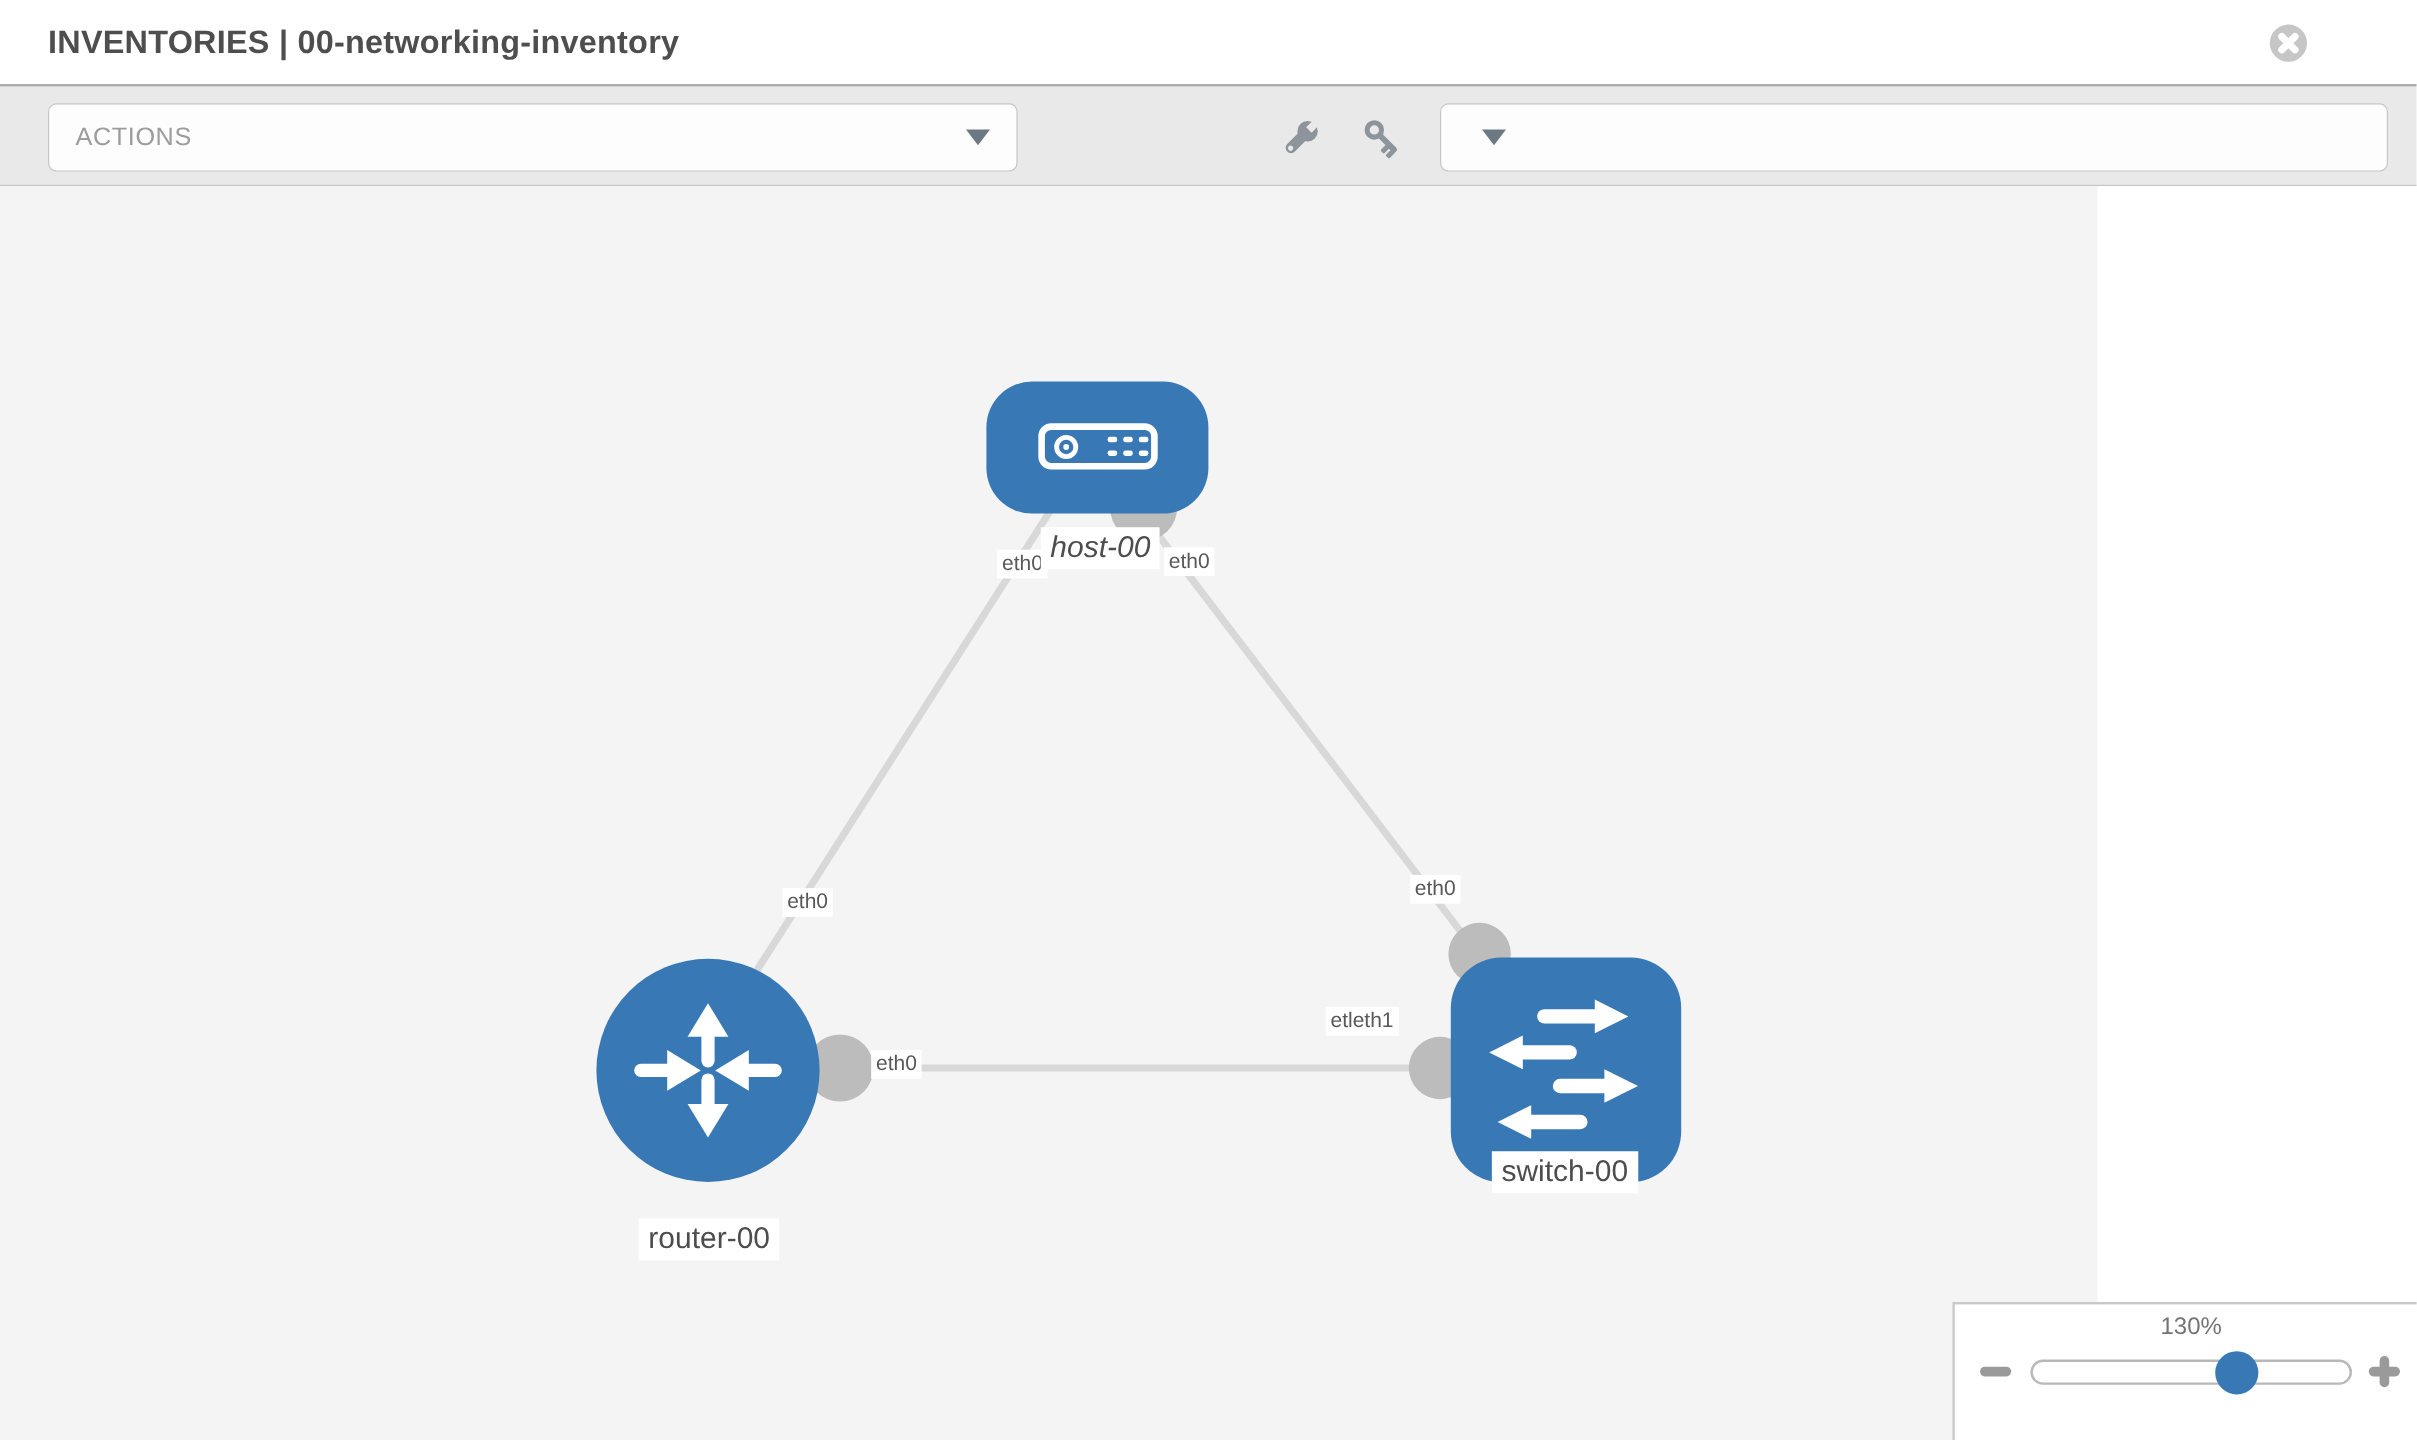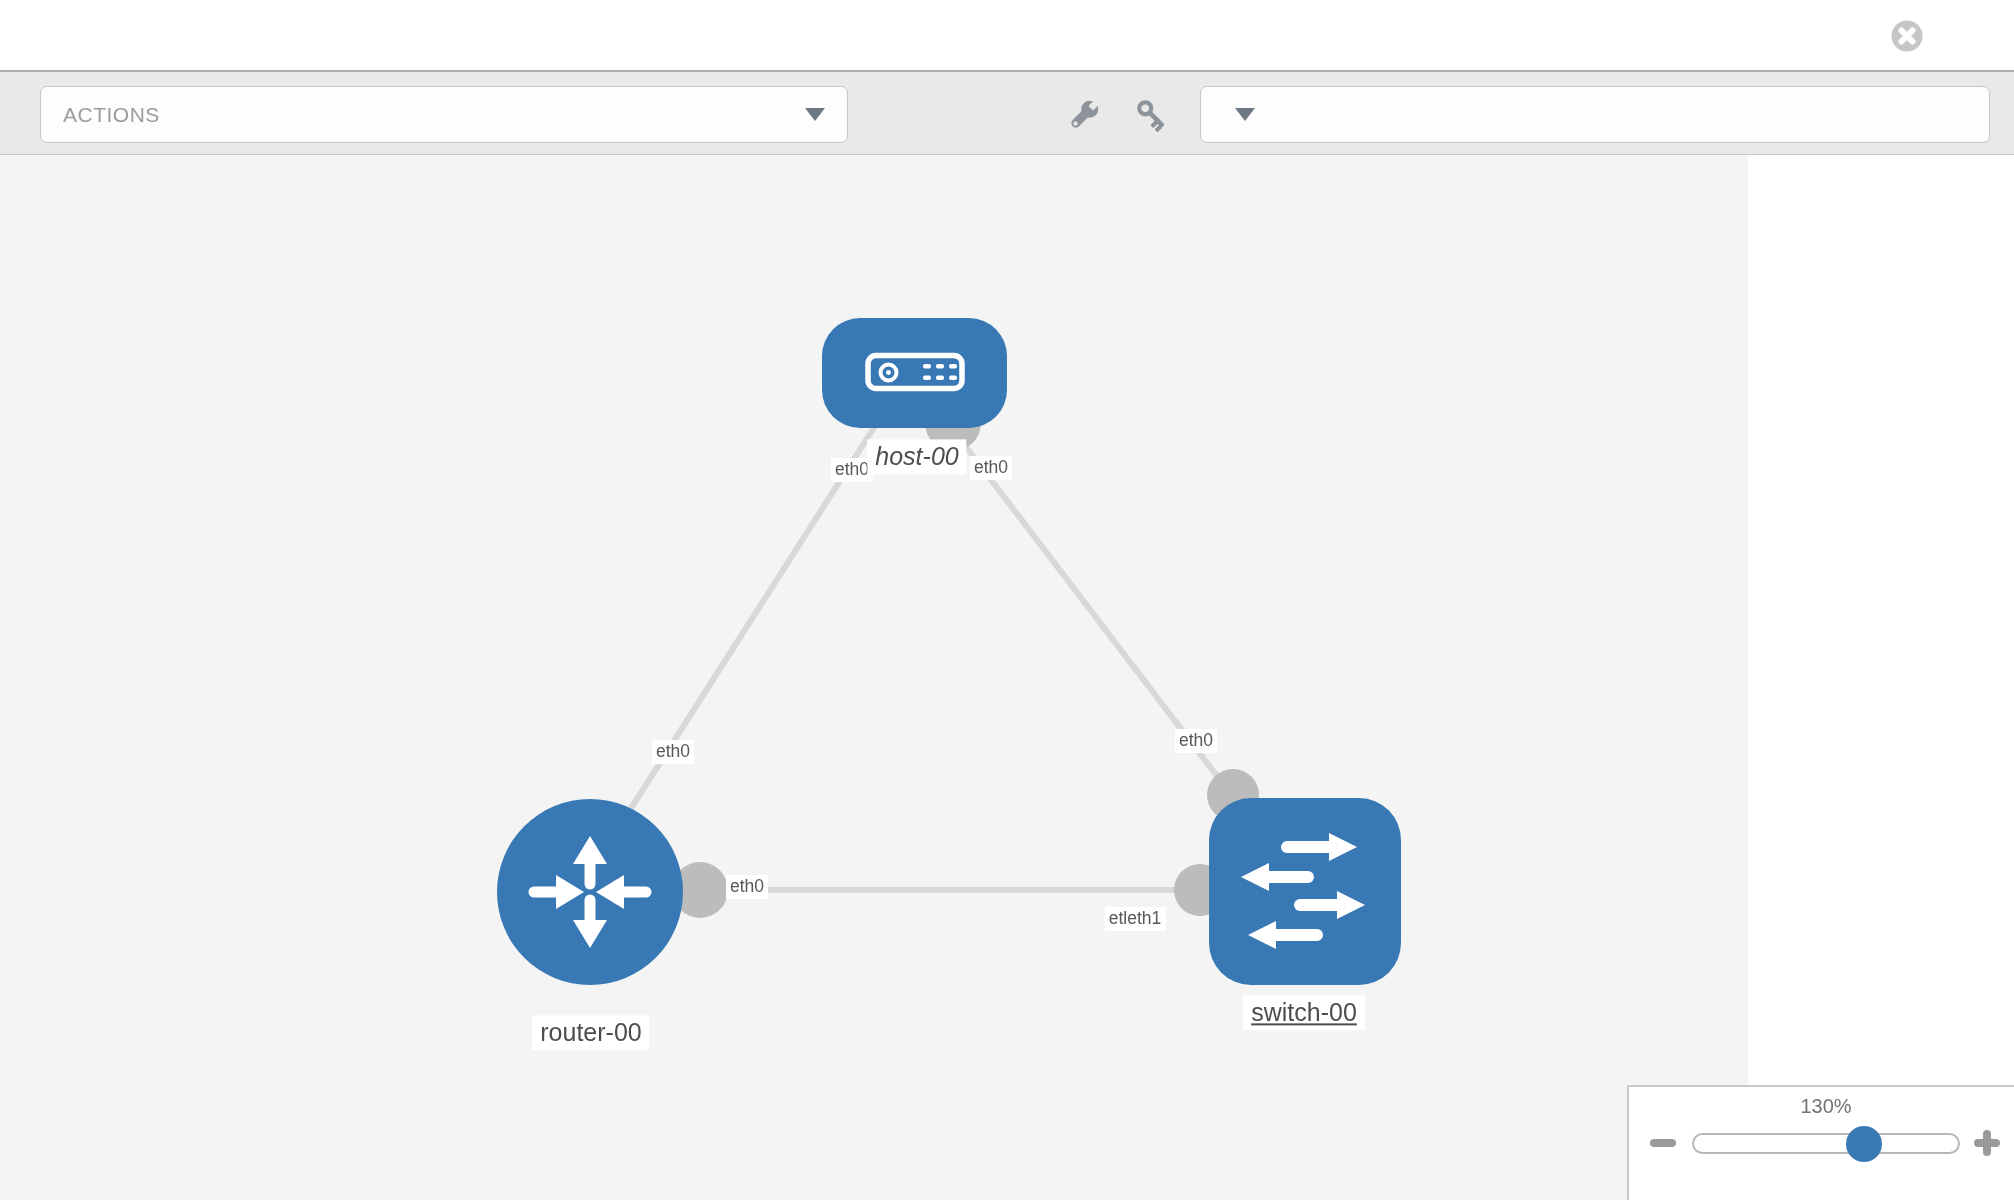--- a/index.html
+++ b/index.html
@@ -107,20 +107,21 @@
     position: absolute; left: 217px; top: 39px; width: 36px; height: 36px;
     border-radius: 50%; background: #3879b5; border: none; cursor: pointer;
   }
 </style>
 </head>
 <body>
 
 <div class="page">
 
   <div class="header">
+    <div class="title">INVENTORIES | 00-networking-inventory</div>
     <button class="close-btn">
       <svg width="32" height="32" viewBox="0 0 32 32">
         <circle cx="16" cy="16" r="15.5" fill="#c6c6c6"></circle>
         <path d="M10.5 10.5 L21.5 21.5 M21.5 10.5 L10.5 21.5" stroke="#ffffff" stroke-width="6" stroke-linecap="round"></path>
       </svg>
     </button>
   </div>
 
   <div class="toolbar">
     <div class="dropdown dropdown-actions">
@@ -215,25 +216,25 @@
           <path d="M -29,30 L -57,44 L -29,58 Z" stroke="none"></path>
         </g>
       </g>
     </svg>
 
     <div class="if-label" style="left:852px; top:315px;">eth0</div>
     <div class="if-label" style="left:673px; top:597px;">eth0</div>
     <div class="if-label" style="left:991px; top:313px;">eth0</div>
     <div class="if-label" style="left:1196px; top:586px;">eth0</div>
     <div class="if-label" style="left:747px; top:732px;">eth0</div>
-    <div class="if-label" style="left:1135px; top:764px;">etleth1</div>
+    <div class="if-label" style="left:1135px; top:696px;">etleth1</div>
 
     <div class="node-label" style="left:917px; top:302px;font-style:italic;">host-00</div>
     <div class="node-label" style="left:591px; top:878px;">router-00</div>
-    <div class="node-label" style="left:1304px; top:858px;text-decoration:underline;">switch-00</div>
+    <div class="node-label" style="left:1304px; top:822px;">switch-00</div>
   </div>
 
   <div class="zoom-panel">
     <div class="zoom-level">130%</div>
     <button class="zoom-minus">
       <span class="bar-h"></span>
     </button>
     <div class="zoom-track"></div>
     <button class="zoom-handle"></button>
     <button class="zoom-plus">

